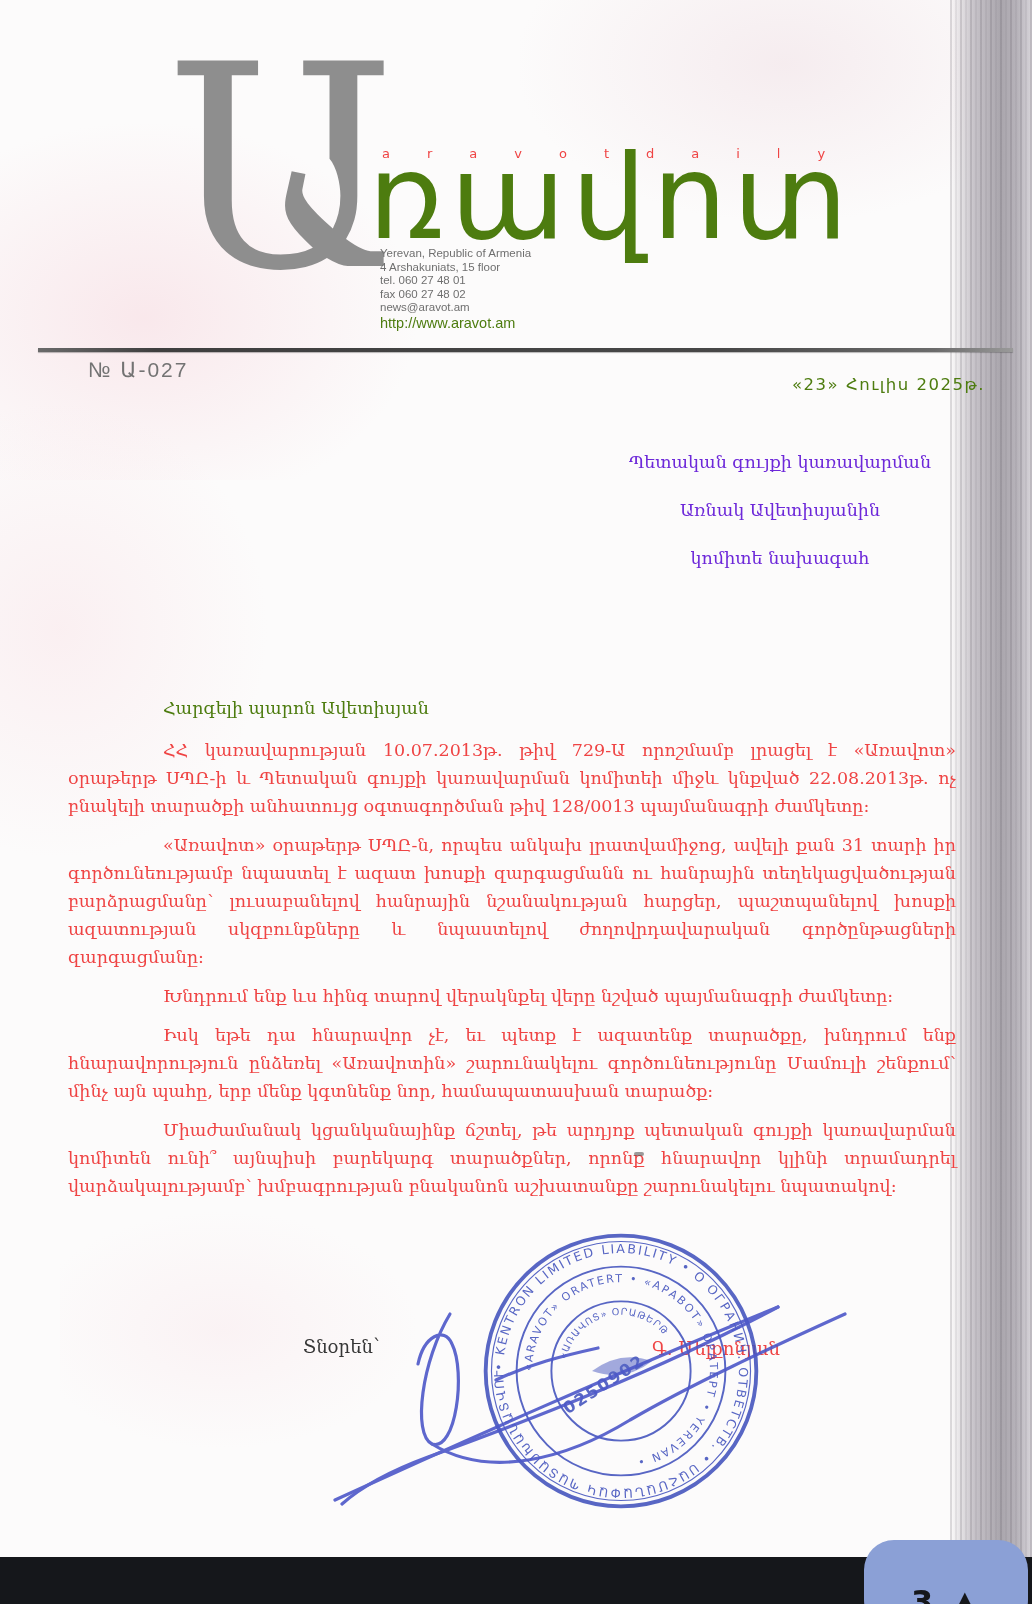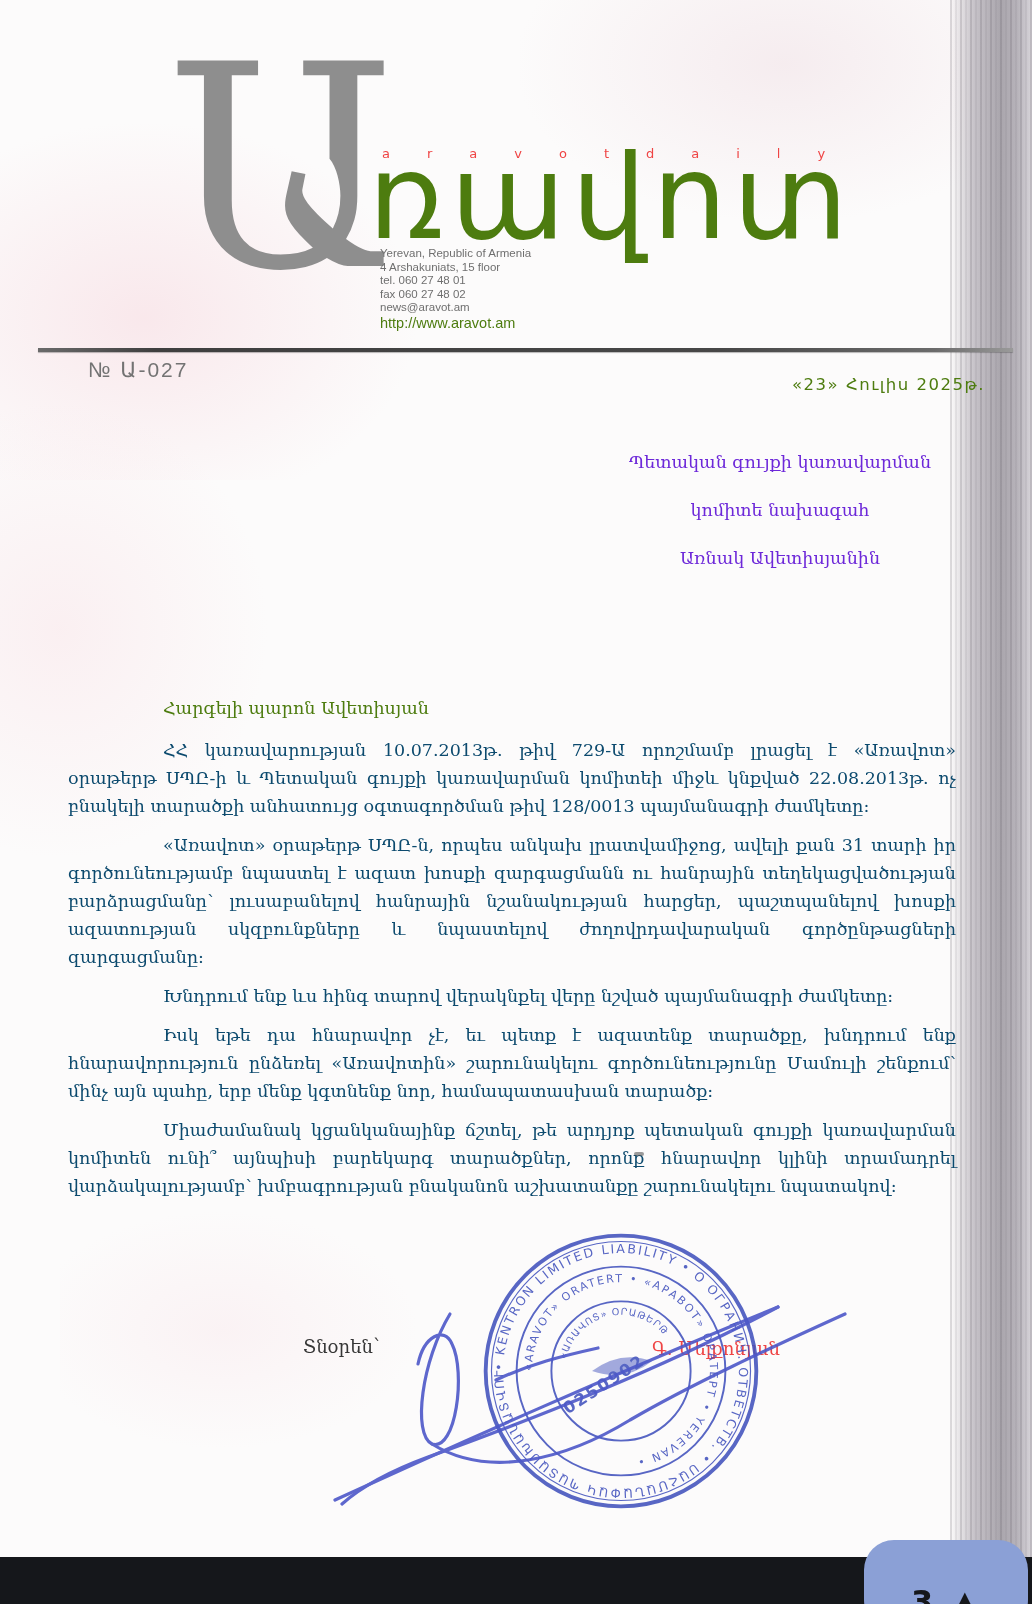--- a/index.html
+++ b/index.html
@@ -36,21 +36,21 @@
   .doc-no{position:absolute;left:88px;top:358px;font-family:"Liberation Sans",sans-serif;
         font-size:21px;color:#737373;letter-spacing:2px;}
   .doc-date{position:absolute;left:792px;top:375px;font-family:"DejaVu Sans",sans-serif;
         font-size:16.5px;font-weight:500;color:#4d7c0f;letter-spacing:1.5px;white-space:nowrap;}
   
   .addressee{position:absolute;left:555px;top:438px;width:450px;text-align:center;
         font-size:17.5px;color:#6d28d9;line-height:48px;}
   
   .greeting{position:absolute;left:163px;top:698px;font-size:17.5px;color:#4d7c0f;}
   .bodytext{position:absolute;left:68px;top:736px;width:888px;font-size:17.5px;
-        color:#0c4a6e;text-align:justify;line-height:28px;}
+        color:#ef4444;text-align:justify;line-height:28px;}
   .bodytext p{margin:0 0 11px 0;text-indent:95px;}
   
   .role{position:absolute;left:303px;top:1336px;font-size:18px;color:#363636;}
   .sig-name{position:absolute;left:652px;top:1338px;font-size:18px;color:#ef4444;white-space:nowrap;}
   .stamp{position:absolute;left:476px;top:1226px;width:290px;height:290px;opacity:.88;}
   .signature{position:absolute;left:300px;top:1252px;width:570px;height:260px;}
   
   .bottombar{position:absolute;left:0;top:1557px;width:1032px;height:47px;background:#15171b;}
   .fab{position:absolute;left:864px;top:1540px;width:164px;height:90px;border-radius:30px;
        background:#8ba0d6;display:flex;justify-content:center;align-items:flex-start;
@@ -83,22 +83,22 @@
     <div class="site">http://www.aravot.am</div>
   </div>
 
   <div class="rule"></div>
 
   <div class="doc-no">№  Ա-027</div>
   <div class="doc-date">«23» Հուլիս 2025թ.</div>
 
   <div class="addressee">
     <div>Պետական գույքի կառավարման</div>
+    <div>Առնակ Ավետիսյանին</div>
     <div>կոմիտե նախագահ</div>
-    <div>Առնակ Ավետիսյանին</div>
   </div>
 
   <div class="greeting">Հարգելի պարոն Ավետիսյան</div>
   <div class="bodytext">
     <p>ՀՀ կառավարության 10.07.2013թ. թիվ 729-Ա որոշմամբ լրացել է «Առավոտ» օրաթերթ ՍՊԸ-ի և Պետական գույքի կառավարման կոմիտեի միջև կնքված 22.08.2013թ. ոչ բնակելի տարածքի անհատույց օգտագործման թիվ 128/0013 պայմանագրի ժամկետը:</p>
     <p>«Առավոտ» օրաթերթ ՍՊԸ-ն, որպես անկախ լրատվամիջոց, ավելի քան 31 տարի իր գործունեությամբ նպաստել է ազատ խոսքի զարգացմանն ու հանրային տեղեկացվածության բարձրացմանը՝ լուսաբանելով հանրային նշանակության հարցեր, պաշտպանելով խոսքի ազատության սկզբունքները և նպաստելով ժողովրդավարական գործընթացների զարգացմանը:</p>
     <p>Խնդրում ենք ևս հինգ տարով վերակնքել վերը նշված պայմանագրի ժամկետը:</p>
     <p>Իսկ եթե դա հնարավոր չէ, եւ պետք է ազատենք տարածքը, խնդրում ենք հնարավորություն ընձեռել «Առավոտին» շարունակելու գործունեությունը Մամուլի շենքում՝ մինչ այն պահը, երբ մենք կգտնենք նոր, համապատասխան տարածք:</p>
     <p>Միաժամանակ կցանկանայինք ճշտել, թե արդյոք պետական գույքի կառավարման կոմիտեն ունի՞ այնպիսի բարեկարգ տարածքներ, որոնք հնարավոր կլինի տրամադրել վարձակալությամբ՝ խմբագրության բնականոն աշխատանքը շարունակելու նպատակով:</p>
   </div>

